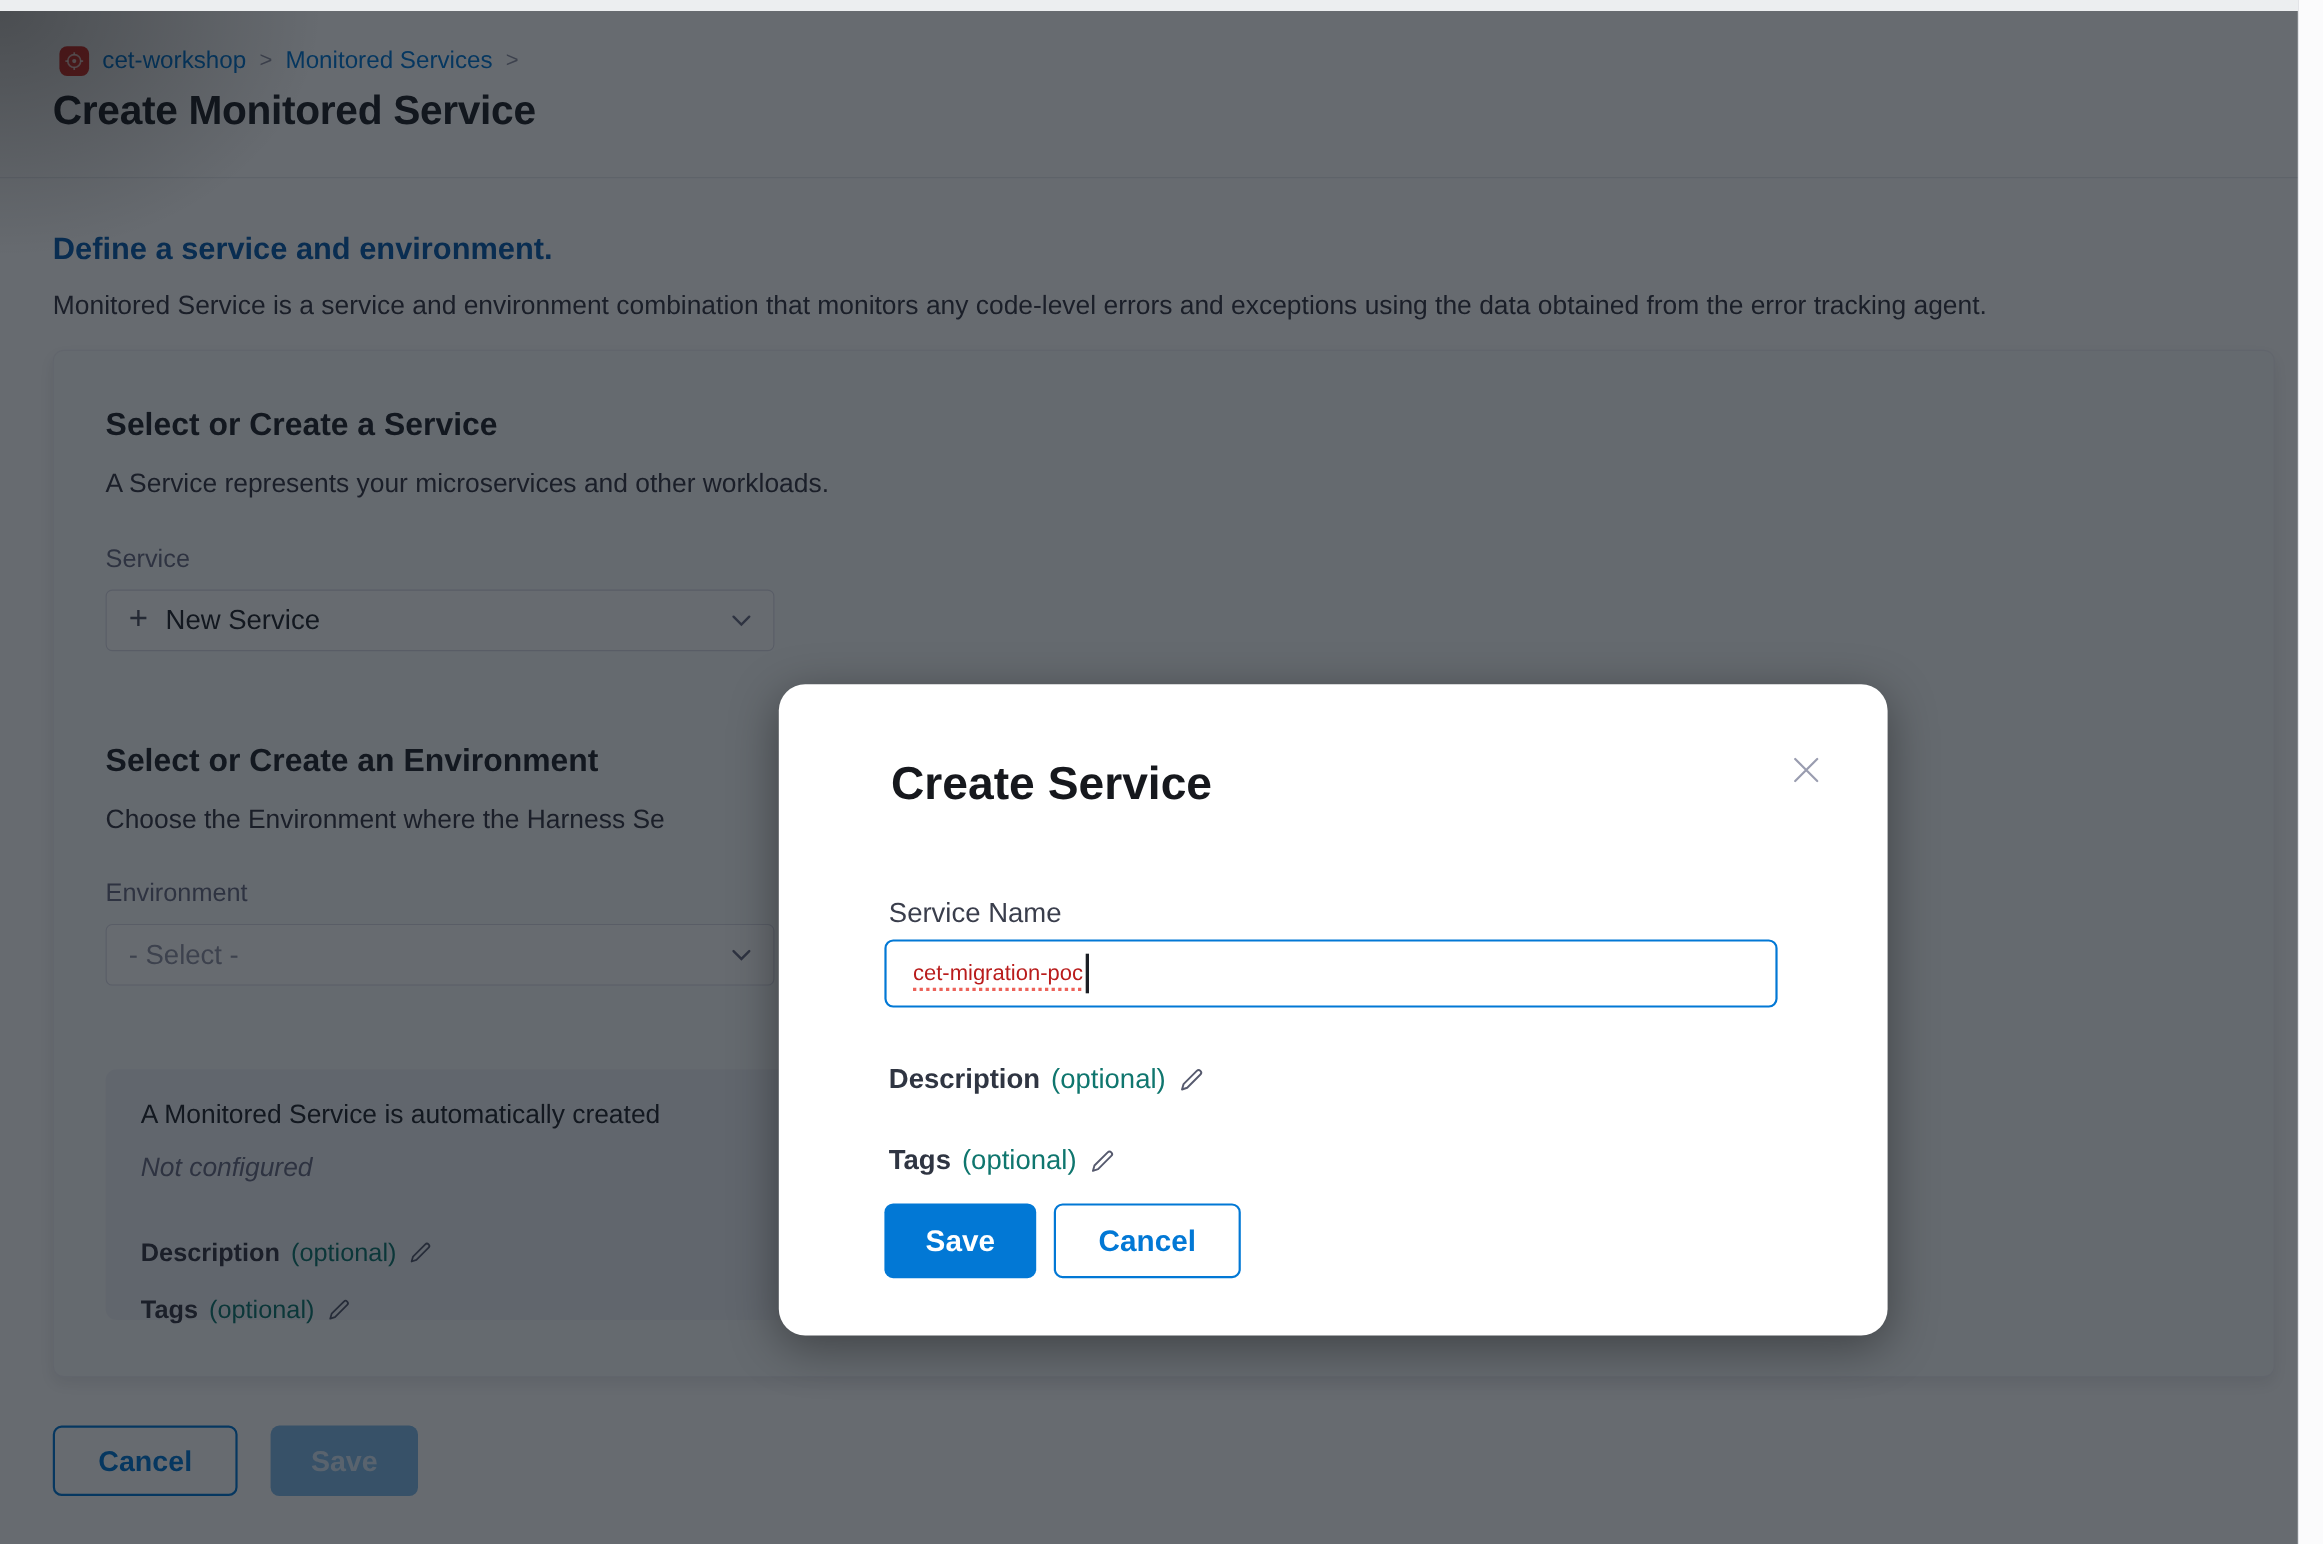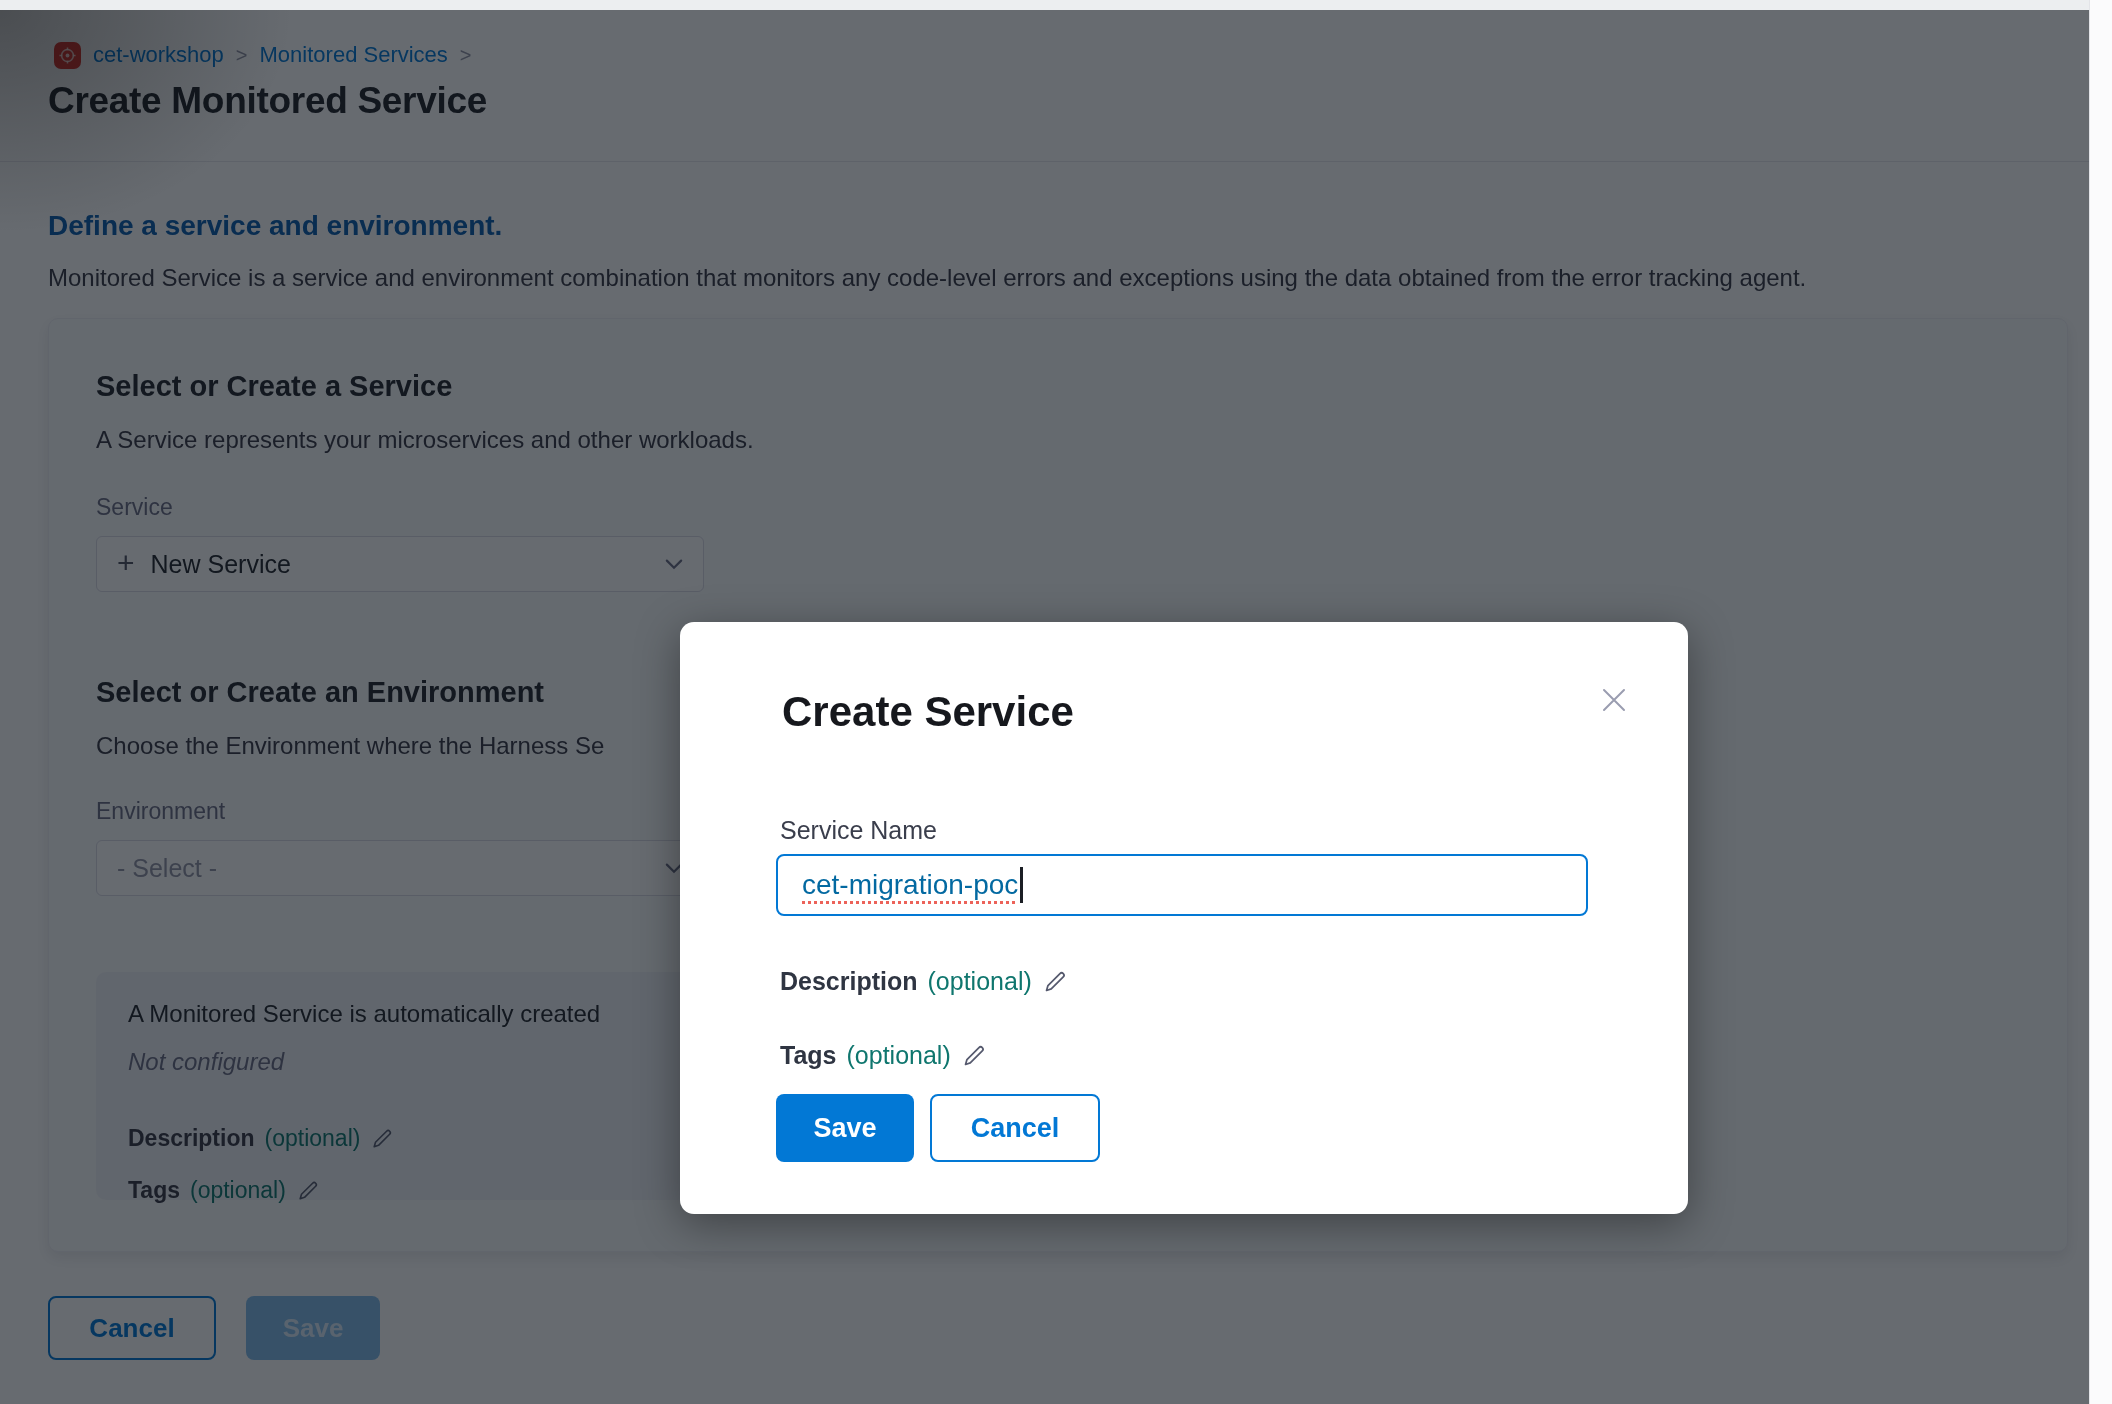--- a/index.html
+++ b/index.html
@@ -47,30 +47,30 @@
                border:2px solid #0278d5;color:#0278d5;font-size:26px;}
   .page-save{position:absolute;left:246px;top:1296px;width:134px;height:64px;background:rgba(2,120,213,0.5);
              color:rgba(255,255,255,0.7);font-size:26px;cursor:default;}
 
   
   .overlay{position:absolute;left:0;top:10px;right:22px;bottom:0;z-index:10;
            background:radial-gradient(420px 320px at 0 0, rgba(0,0,0,0.28), rgba(0,0,0,0) 70%),
                       rgba(10,16,24,0.62);}
 
   
-  .modal{position:absolute;left:680px;top:622px;width:1008px;height:592px;background:#ffffff;
-         border-radius:14px;box-shadow:0 10px 44px rgba(0,0,0,0.38);z-index:20;}
+  .modal{position:absolute;left:708px;top:622px;width:1008px;height:592px;background:#ffffff;
+         border-radius:24px;box-shadow:0 10px 44px rgba(0,0,0,0.38);z-index:20;}
   .modal-title{position:absolute;left:102px;top:66px;font-size:42px;font-weight:bold;color:#16181d;}
   .modal-close{position:absolute;right:54px;top:58px;width:40px;height:40px;display:flex;align-items:center;
                justify-content:center;cursor:pointer;color:#9a9db0;}
   .modal-label{position:absolute;left:100px;top:194px;font-size:25px;font-weight:500;color:#3a3e4c;}
   .modal-input{position:absolute;left:96px;top:232px;width:812px;height:62px;border:2px solid #0278d5;
                border-radius:8px;box-sizing:border-box;display:flex;align-items:center;padding:0 24px;
                background:#ffffff;cursor:text;}
-  .input-text{font-size:28px;color:#0369a1;
+  .input-text{font-size:20px;color:#b91c1c;
               text-decoration:underline dotted rgba(235,90,80,0.95);
               text-decoration-thickness:3px;text-underline-offset:7px;}
   .caret{display:inline-block;width:3px;height:36px;background:#1b1e24;margin-left:2px;vertical-align:middle;}
   .modal-opt-desc{left:100px;top:318px;}
   .modal-opt-tags{left:100px;top:392px;}
   .modal-opt-row .opt-strong{font-size:25px;color:#2f3542;}
   .modal-opt-row .opt-muted{font-size:25px;}
   .modal-save{position:absolute;left:96px;top:472px;width:138px;height:68px;background:#0278d5;color:#ffffff;font-size:27px;}
   .modal-cancel{position:absolute;left:250px;top:472px;width:170px;height:68px;background:#ffffff;
                 border:2px solid #0278d5;color:#0278d5;font-size:27px;}

